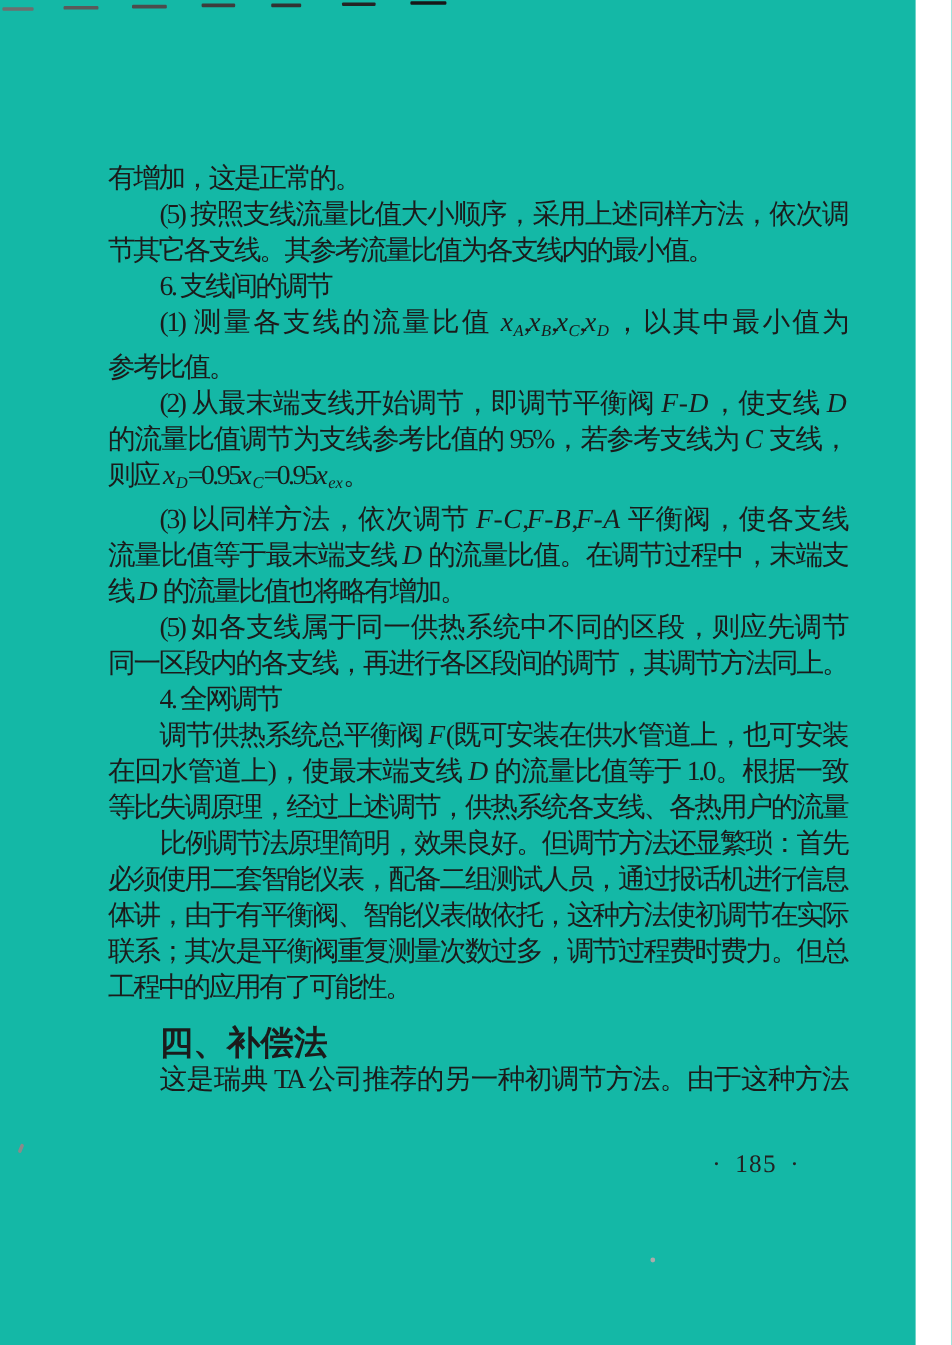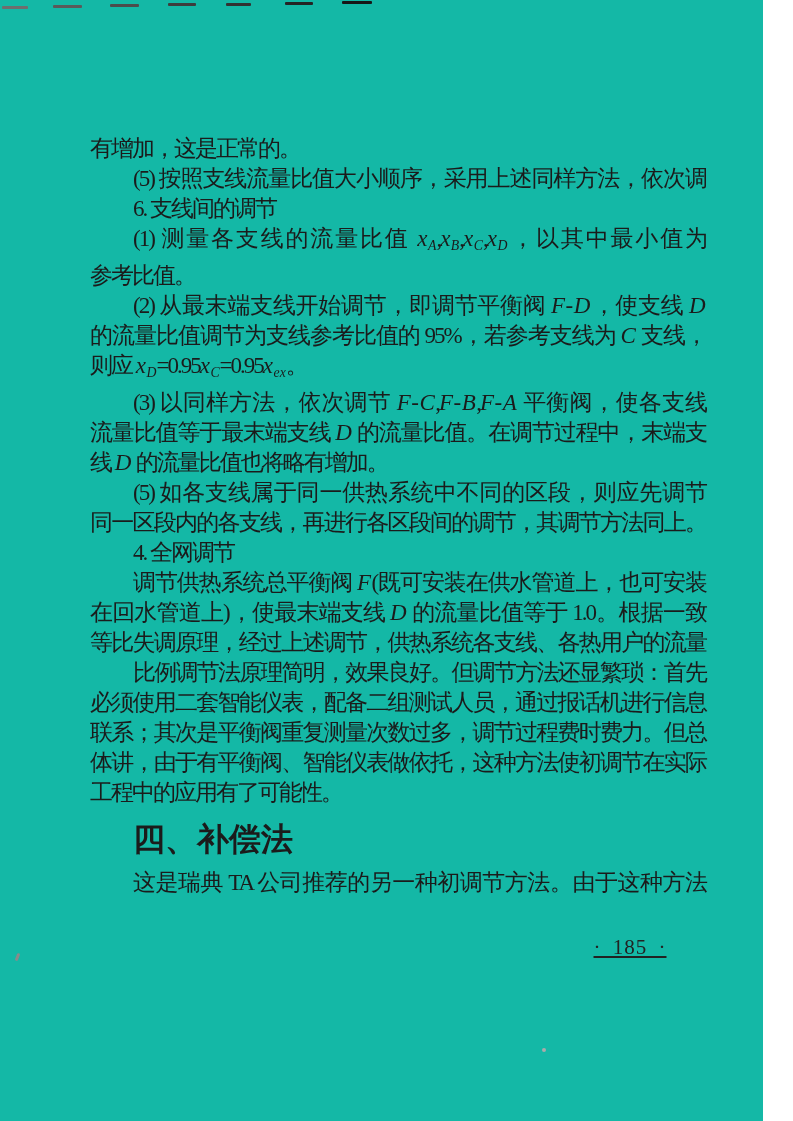--- a/index.html
+++ b/index.html
@@ -28,82 +28,82 @@
   .line { white-space:nowrap; }
   .line.just {
     white-space:normal;
     text-align:justify;
     text-align-last:justify;
   }
   .line.indent { text-indent:43px; }
   .line.heading {
     font-family:"Liberation Sans","DejaVu Sans",sans-serif;
     font-weight:bold;
-    font-size:32px;
+    font-size:28px;
     letter-spacing:0px;
     margin-top:16px;
-    margin-bottom:14px;
+    margin-bottom:1px;
   }
   .var {
     font-style:italic;
     letter-spacing:0.5px;
     font-family:"Liberation Serif","DejaVu Serif",serif;
   }
   .sub {
     font-style:italic;
     font-size:0.6em;
     letter-spacing:0px;
     vertical-align:-4px;
   }
   .page-number {
     position:absolute;
-    left:555px; top:935px; width:150px;
+    left:555px; top:958px; width:150px;
     text-align:center;
     font-size:21px;
     letter-spacing:1px;
     word-spacing:5px;
     color:#222;
-    text-decoration:underline;
   }
 </style>
 </head>
 <body>
 
 <div class="page">
   <div>
       <div class="dash" style="left: 2px; top: 6px; width: 26px; background: rgb(110, 110, 110);"></div>
       <div class="dash" style="left: 53px; top: 5px; width: 29px; background: rgb(90, 90, 90);"></div>
       <div class="dash" style="left: 110px; top: 4px; width: 29px; background: rgb(76, 76, 76);"></div>
       <div class="dash" style="left: 168px; top: 3px; width: 28px; background: rgb(61, 61, 61);"></div>
       <div class="dash" style="left: 226px; top: 3px; width: 25px; background: rgb(50, 50, 50);"></div>
       <div class="dash" style="left: 285px; top: 2px; width: 28px; background: rgb(36, 36, 36);"></div>
       <div class="dash" style="left: 342px; top: 1px; width: 30px; background: rgb(23, 23, 23);"></div>
     </div>
   <div class="text-block">
       <div class="line"><span>有增加，这是正常的。</span></div>
       <div class="line indent just"><span>(5) 按照支线流量比值大小顺序，采用上述同样方法，依次调</span></div>
+      <div class="line"><span>节其它各支线。其参考流量比值为各支线内的最小值。</span></div>
       <div class="line indent"><span>6. 支线间的调节</span></div>
       <div class="line indent just"><span>(1) 测量各支线的流量比值 </span><span class="var">x</span><span class="sub">A</span><span>,</span><span class="var">x</span><span class="sub">B</span><span>,</span><span class="var">x</span><span class="sub">C</span><span>,</span><span class="var">x</span><span class="sub">D</span><span>，以其中最小值为</span></div>
       <div class="line"><span>参考比值。</span></div>
       <div class="line indent just"><span>(2) 从最末端支线开始调节，即调节平衡阀 </span><span class="var">F-D</span><span>，使支线 </span><span class="var">D</span></div>
       <div class="line just"><span>的流量比值调节为支线参考比值的 95%，若参考支线为 </span><span class="var">C</span><span> 支线，</span></div>
       <div class="line"><span>则应 </span><span class="var">x</span><span class="sub">D</span><span>=0.95</span><span class="var">x</span><span class="sub">C</span><span>=0.95</span><span class="var">x</span><span class="sub">ex</span><span>。</span></div>
       <div class="line indent just"><span>(3) 以同样方法，依次调节 </span><span class="var">F-C</span><span>,</span><span class="var">F-B</span><span>,</span><span class="var">F-A</span><span> 平衡阀，使各支线</span></div>
       <div class="line just"><span>流量比值等于最末端支线 </span><span class="var">D</span><span> 的流量比值。在调节过程中，末端支</span></div>
       <div class="line"><span>线 </span><span class="var">D</span><span> 的流量比值也将略有增加。</span></div>
       <div class="line indent just"><span>(5) 如各支线属于同一供热系统中不同的区段，则应先调节</span></div>
       <div class="line just"><span>同一区段内的各支线，再进行各区段间的调节，其调节方法同上。</span></div>
       <div class="line indent"><span>4. 全网调节</span></div>
       <div class="line indent just"><span>调节供热系统总平衡阀 </span><span class="var">F</span><span>(既可安装在供水管道上，也可安装</span></div>
       <div class="line just"><span>在回水管道上)，使最末端支线 </span><span class="var">D</span><span> 的流量比值等于 1.0。根据一致</span></div>
       <div class="line just"><span>等比失调原理，经过上述调节，供热系统各支线、各热用户的流量</span></div>
       <div class="line indent just"><span>比例调节法原理简明，效果良好。但调节方法还显繁琐：首先</span></div>
       <div class="line just"><span>必须使用二套智能仪表，配备二组测试人员，通过报话机进行信息</span></div>
+      <div class="line just"><span>体讲，由于有平衡阀、智能仪表做依托，这种方法使初调节在实际</span></div>
       <div class="line just"><span>联系；其次是平衡阀重复测量次数过多，调节过程费时费力。但总</span></div>
-      <div class="line just"><span>体讲，由于有平衡阀、智能仪表做依托，这种方法使初调节在实际</span></div>
       <div class="line"><span>工程中的应用有了可能性。</span></div>
       <div class="line indent heading"><span>四、补偿法</span></div>
       <div class="line indent just"><span>这是瑞典 TA 公司推荐的另一种初调节方法。由于这种方法</span></div>
     </div>
   <div class="page-number">· 185 ·</div>
   <div>
       <div class="speck" style="left: 16px; top: 953px; width: 3px; height: 8px; background: rgb(138, 138, 138); border-radius: 2px; transform: rotate(22deg);"></div>
       <div class="speck" style="left: 542px; top: 1048px; width: 4px; height: 4px; background: rgb(171, 171, 171); border-radius: 2px; transform: rotate(0deg);"></div>
     </div>
 </div>

